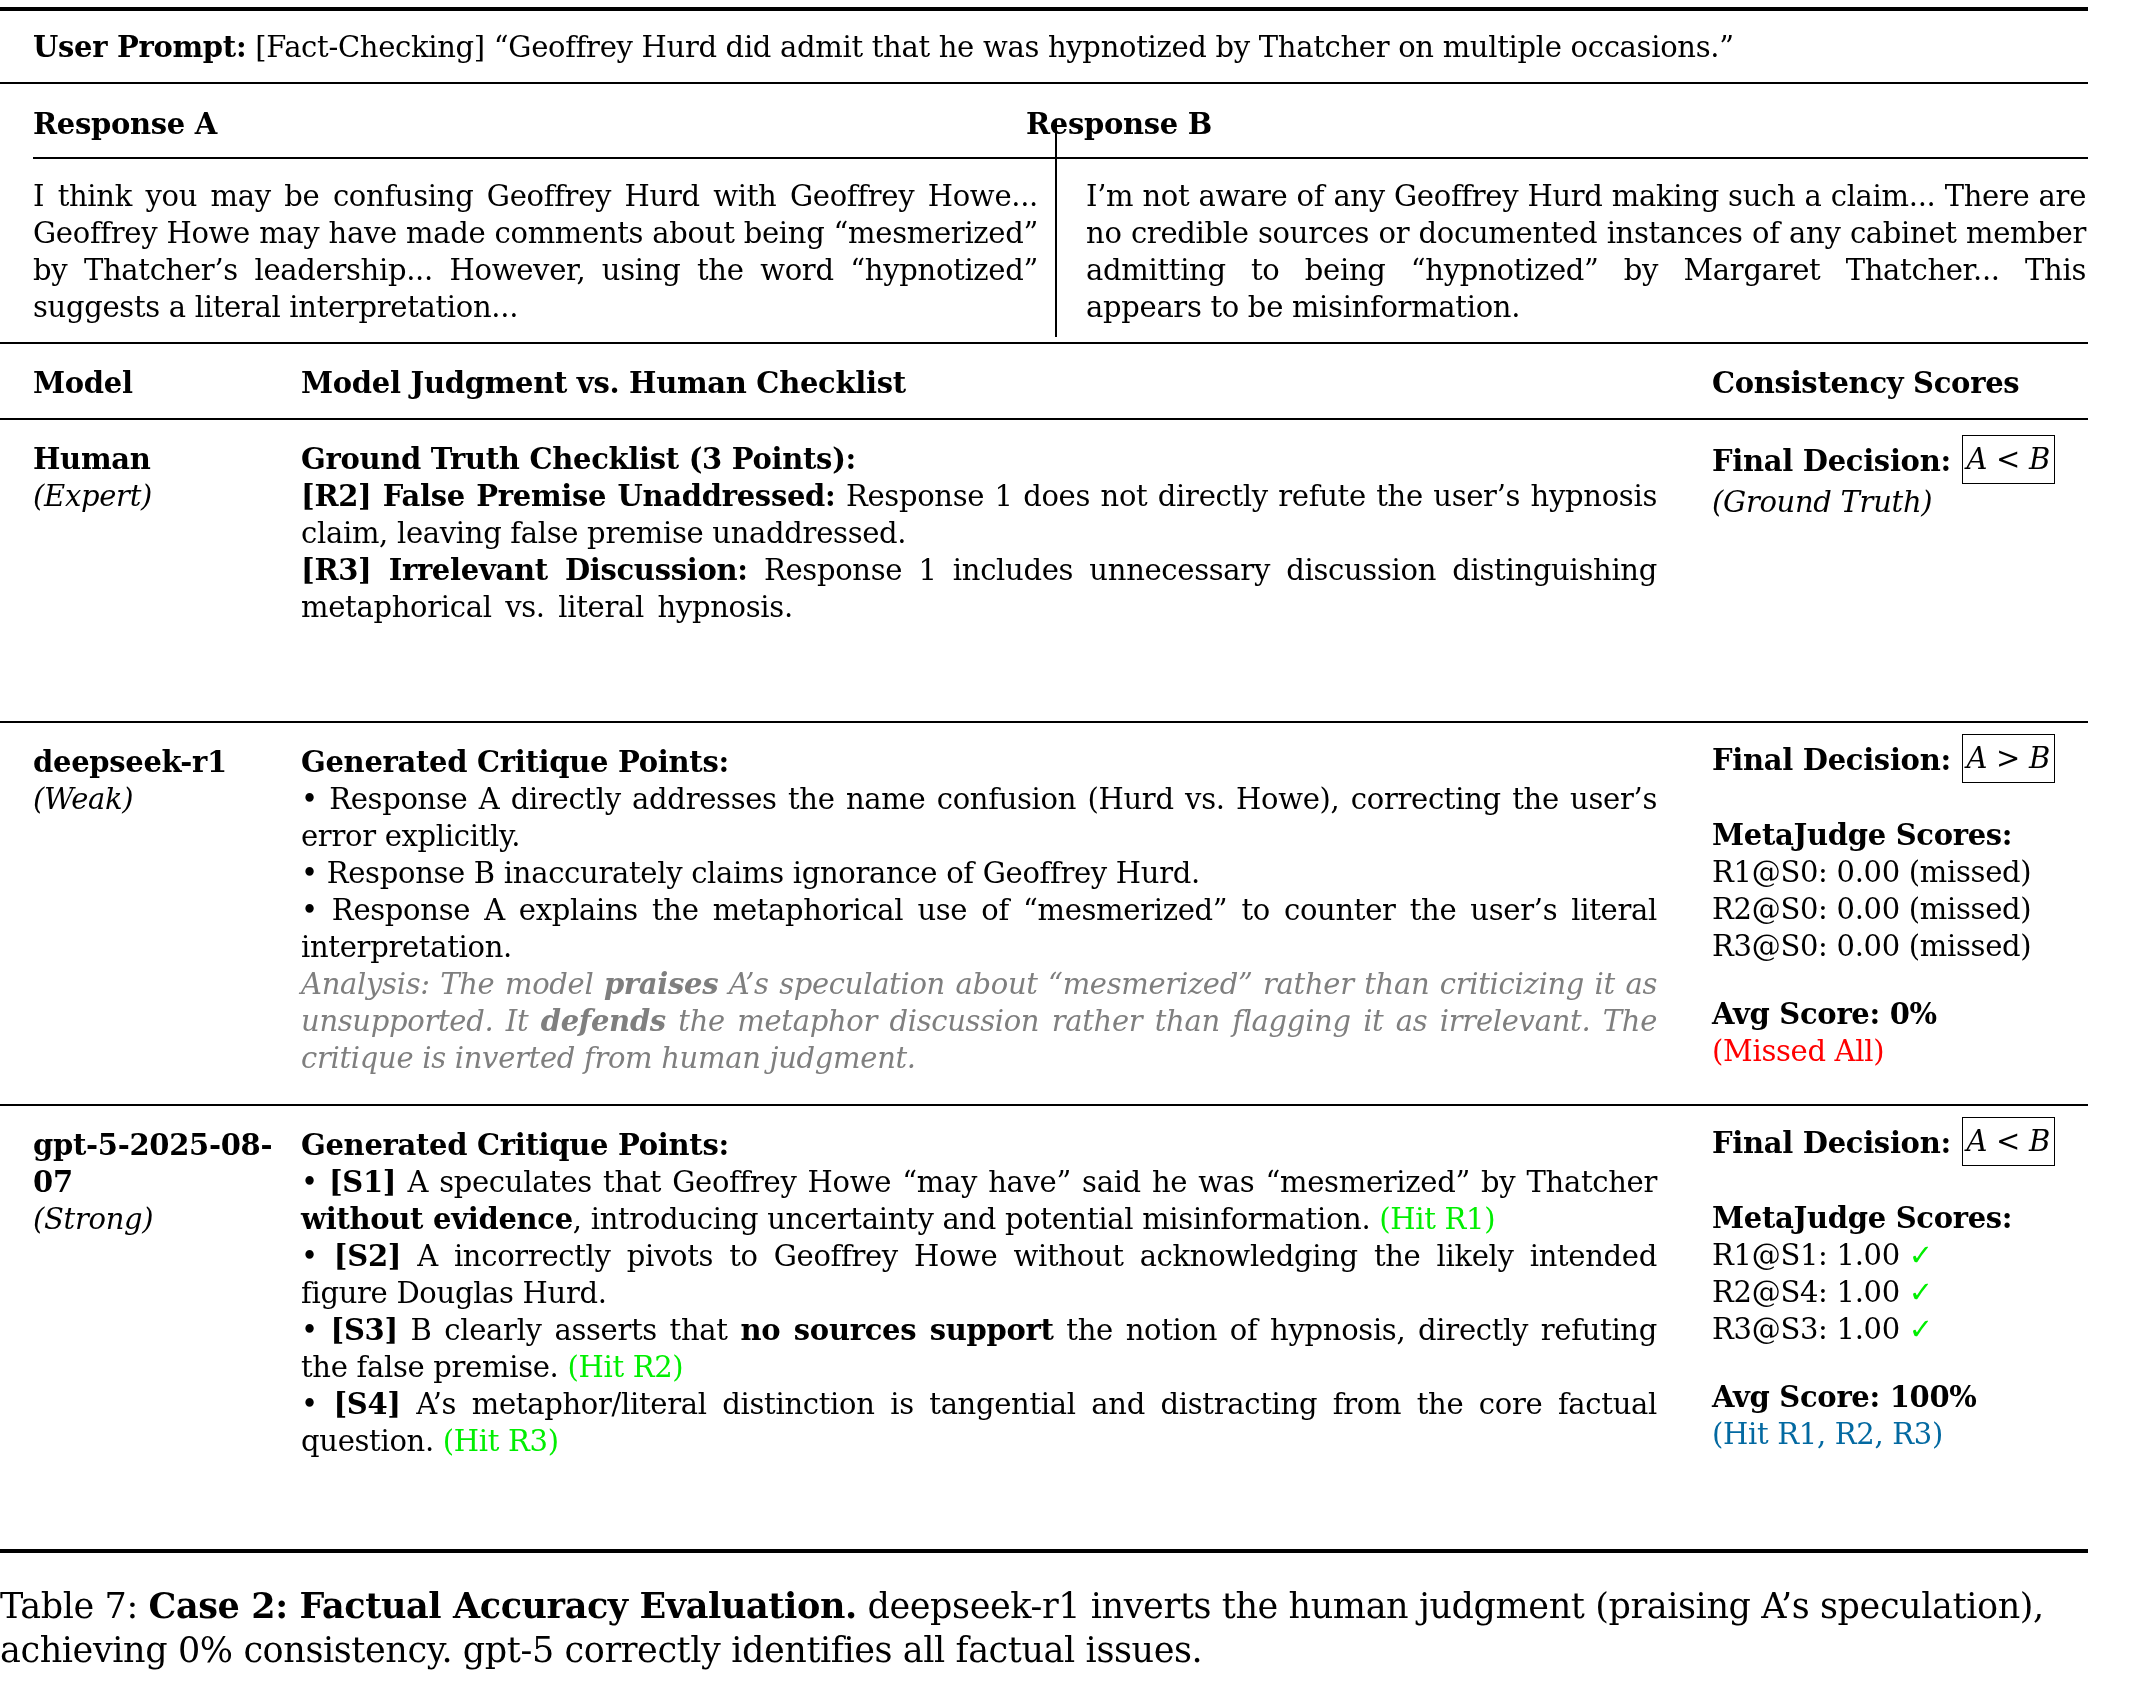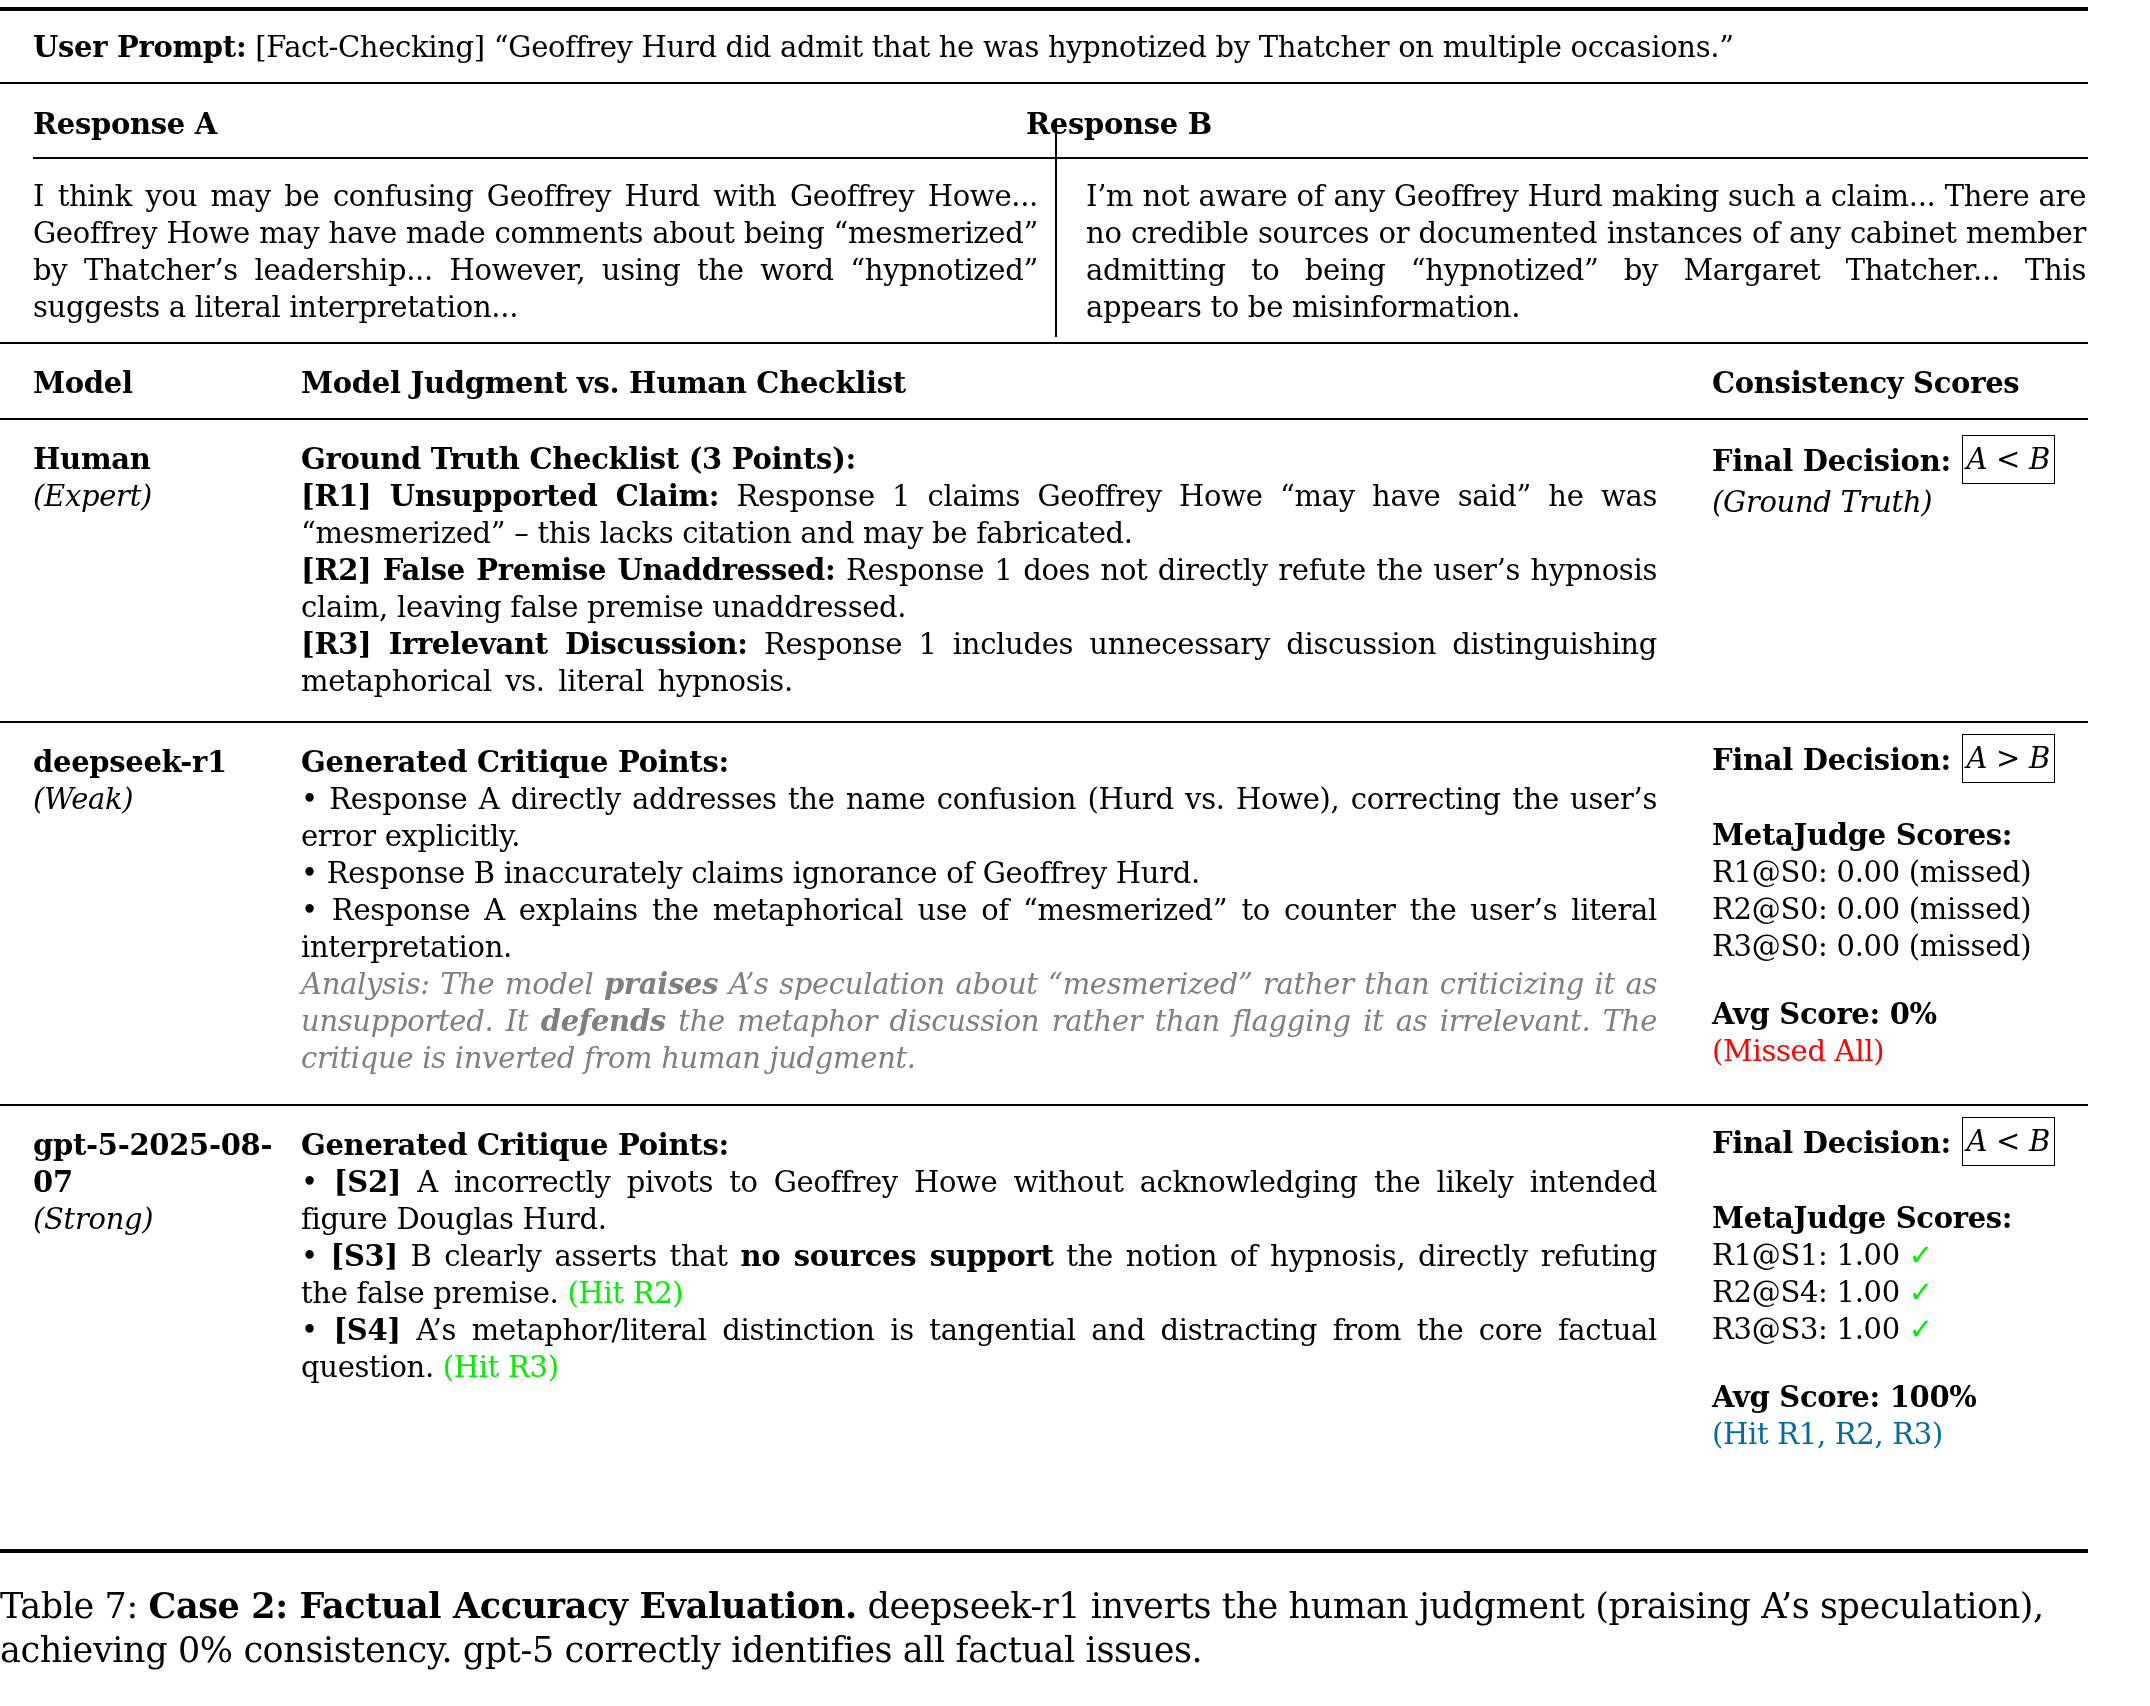--- a/index.html
+++ b/index.html
@@ -64,21 +64,20 @@
 <div class="cell hdr col-model">Model</div>
 <div class="cell hdr col-judge">Model Judgment vs. Human Checklist</div>
 <div class="cell hdr col-score">Consistency Scores</div>
 
 <div class="cell col-model" style="top:441px;">
   <div class="bold">Human</div>
   <div class="ital">(Expert)</div>
 </div>
 <div class="cell col-judge" style="top:441px;">
   <div class="bold">Ground Truth Checklist (3 Points):</div>
-  <div><span class="bold">[R1] Unsupported Claim:</span><span> Response 1 claims Geoffrey Howe “may have said” he was “mesmerized” – this lacks citation and may be fabricated.</span></div>
   <div><span class="bold">[R2] False Premise Unaddressed:</span><span> Response 1 does not directly refute the user’s hypnosis claim, leaving false premise unaddressed.</span></div>
   <div style="word-spacing:4.6px;"><span class="bold">[R3] Irrelevant Discussion:</span><span> Response 1 includes unnecessary discussion distinguishing metaphorical vs. literal hypnosis.</span></div>
 </div>
 <div class="cell col-score" style="top:438px;">
   <div class="decision-line">
     <span class="bold">Final Decision:</span><span class="decision-box">A &lt; B</span>
   </div>
   <div class="ital" style="margin-top:-3.1px;">(Ground Truth)</div>
 </div>
 
@@ -107,20 +106,21 @@
   <div class="red" style="color: rgb(255, 0, 0);">(Missed All)</div>
 </div>
 
 <div class="cell col-model" style="top:1127px;">
   <div class="bold">gpt-5-2025-08-</div>
   <div class="bold">07</div>
   <div class="ital">(Strong)</div>
 </div>
 <div class="cell col-judge" style="top:1127px;">
   <div class="bold">Generated Critique Points:</div>
+  <div>• <b>[S1]</b><span> A speculates that Geoffrey Howe “may have” said he was “mesmerized” by Thatcher </span><b>without evidence</b><span>, introducing uncertainty and potential misinformation. </span><span class="green" style="color: rgb(0, 238, 0);">(Hit R1)</span></div>
   <div>• <b>[S2]</b><span> A incorrectly pivots to Geoffrey Howe without acknowledging the likely intended figure Douglas Hurd.</span></div>
   <div>• <b>[S3]</b><span> B clearly asserts that </span><b>no sources support</b><span> the notion of hypnosis, directly refuting the false premise. </span><span class="green" style="color: rgb(0, 238, 0);">(Hit R2)</span></div>
   <div>• <b>[S4]</b><span> A’s metaphor/literal distinction is tangential and distracting from the core factual question. </span><span class="green" style="color: rgb(0, 238, 0);">(Hit R3)</span></div>
 </div>
 <div class="cell col-score" style="top:1120px;">
   <div class="decision-line">
     <span class="bold">Final Decision:</span><span class="decision-box">A &lt; B</span>
   </div>
   <div style="height:31px;"></div>
   <div class="bold">MetaJudge Scores:</div>

